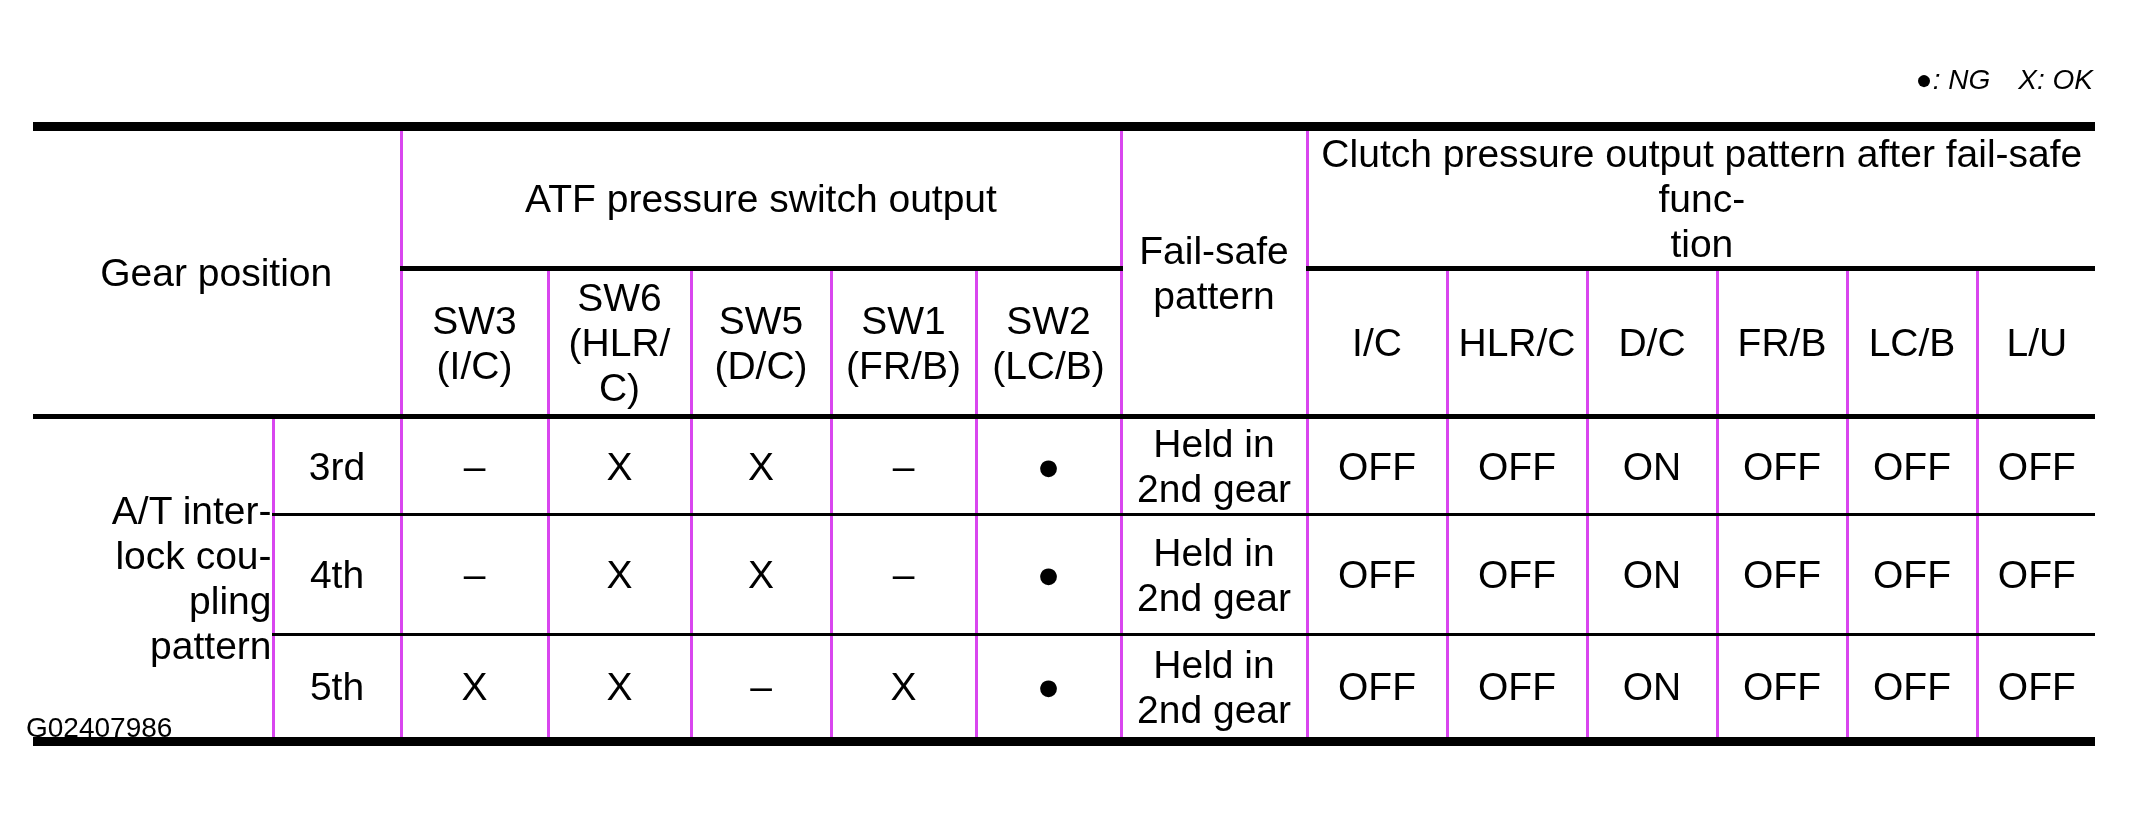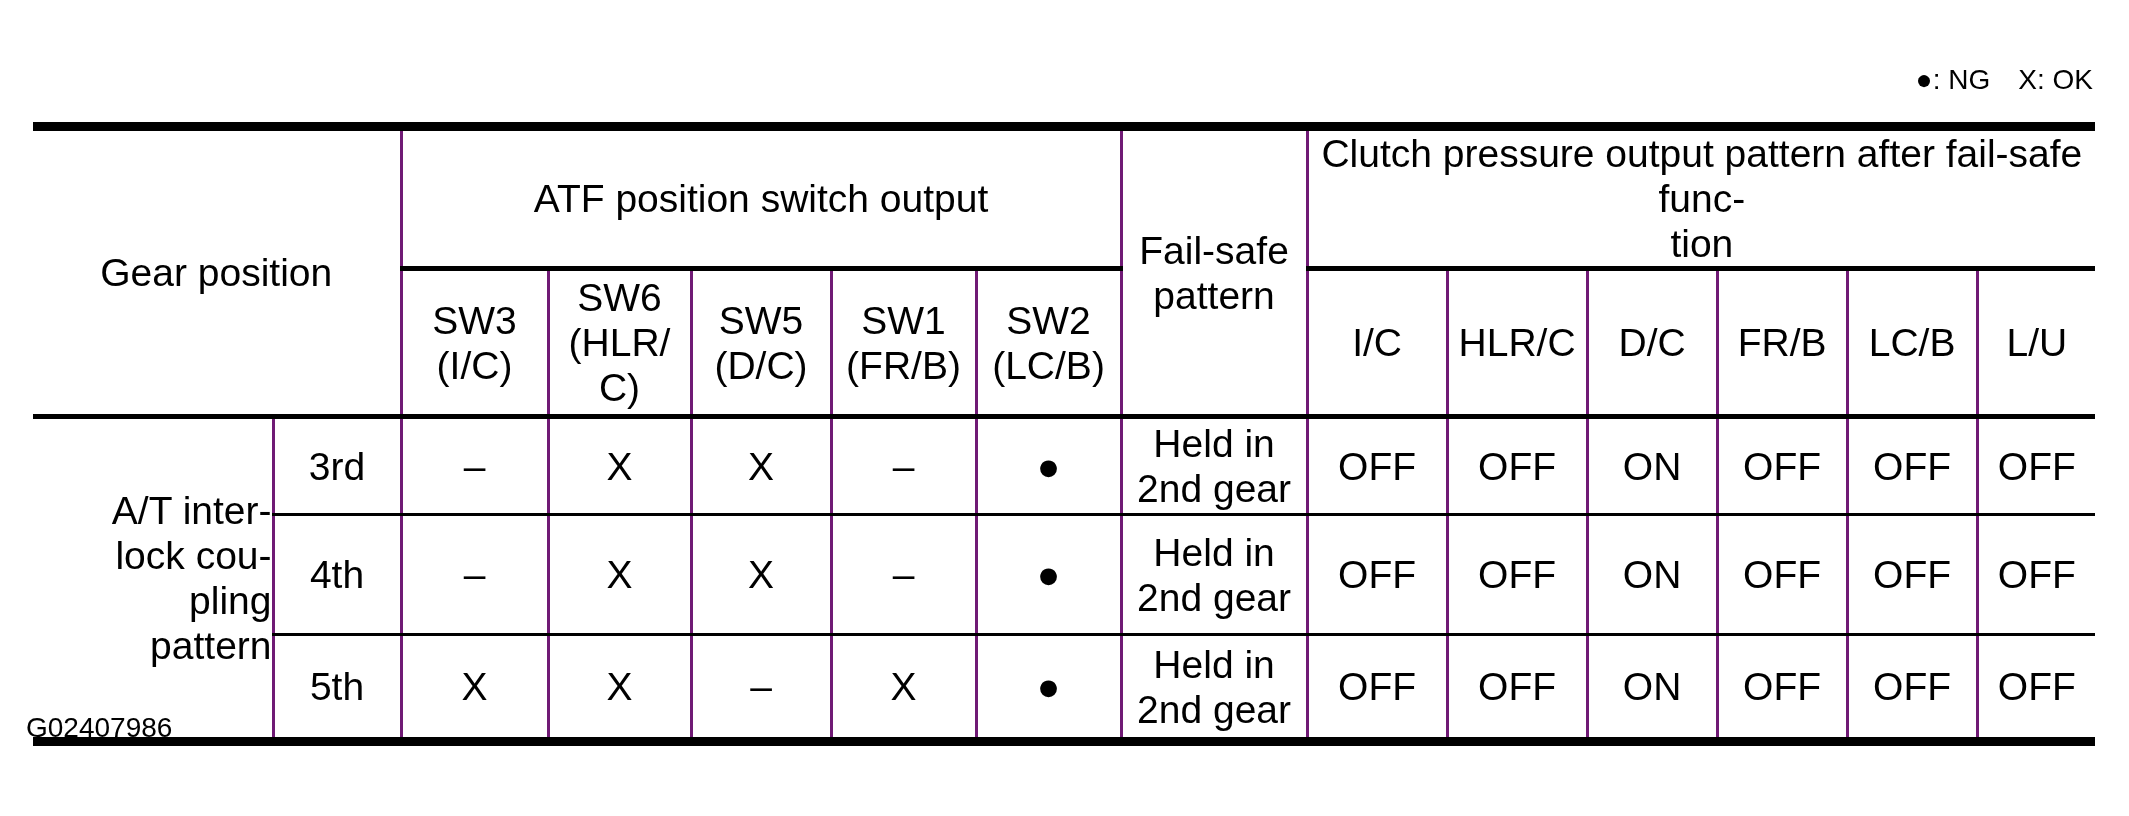--- a/index.html
+++ b/index.html
@@ -14,38 +14,39 @@
   }
 
   
   .legend {
     position: absolute;
     top: 64px;
     right: 36px;
     font-size: 28px;
     line-height: 32px;
     white-space: nowrap;
+    font-style: italic;
   }
   .legend .item + .item { margin-left: 28px; }
 
   
   table.failsafe {
     position: absolute;
     left: 33px;
     top: 122px;
     width: 2062px;
     border-collapse: collapse;
     table-layout: fixed;
     border-top: 9px solid #000;
     border-bottom: 9px solid #000;
     font-size: 39px;
     line-height: 45px;
   }
   th, td {
-    border-left: 3px solid #701a75;
+    border-left: 3px solid #d946ef;
     padding: 0;
     margin: 0;
     text-align: center;
     vertical-align: middle;
     white-space: pre-line;
     font-weight: normal;
     overflow: hidden;
   }
   .no-left { border-left: none; text-align: center; }
 
@@ -98,21 +99,21 @@
     <col style="width:140px">
       <col style="width:140px">
       <col style="width:130px">
       <col style="width:130px">
       <col style="width:130px">
       <col style="width:118px">
   </colgroup>
   <thead>
     <tr class="groups">
       <th class="no-left span2" colspan="2" rowspan="2">Gear position</th>
-      <th class="group" colspan="5">ATF position switch output</th>
+      <th class="group" colspan="5">ATF pressure switch output</th>
       <th class="span2" rowspan="2">Fail-safe
 pattern</th>
       <th class="group" colspan="6">Clutch pressure output pattern after fail-safe func-
 tion</th>
     </tr>
     <tr class="sub">
       <th>SW3
 (I/C)</th>
       <th>SW6
 (HLR/

